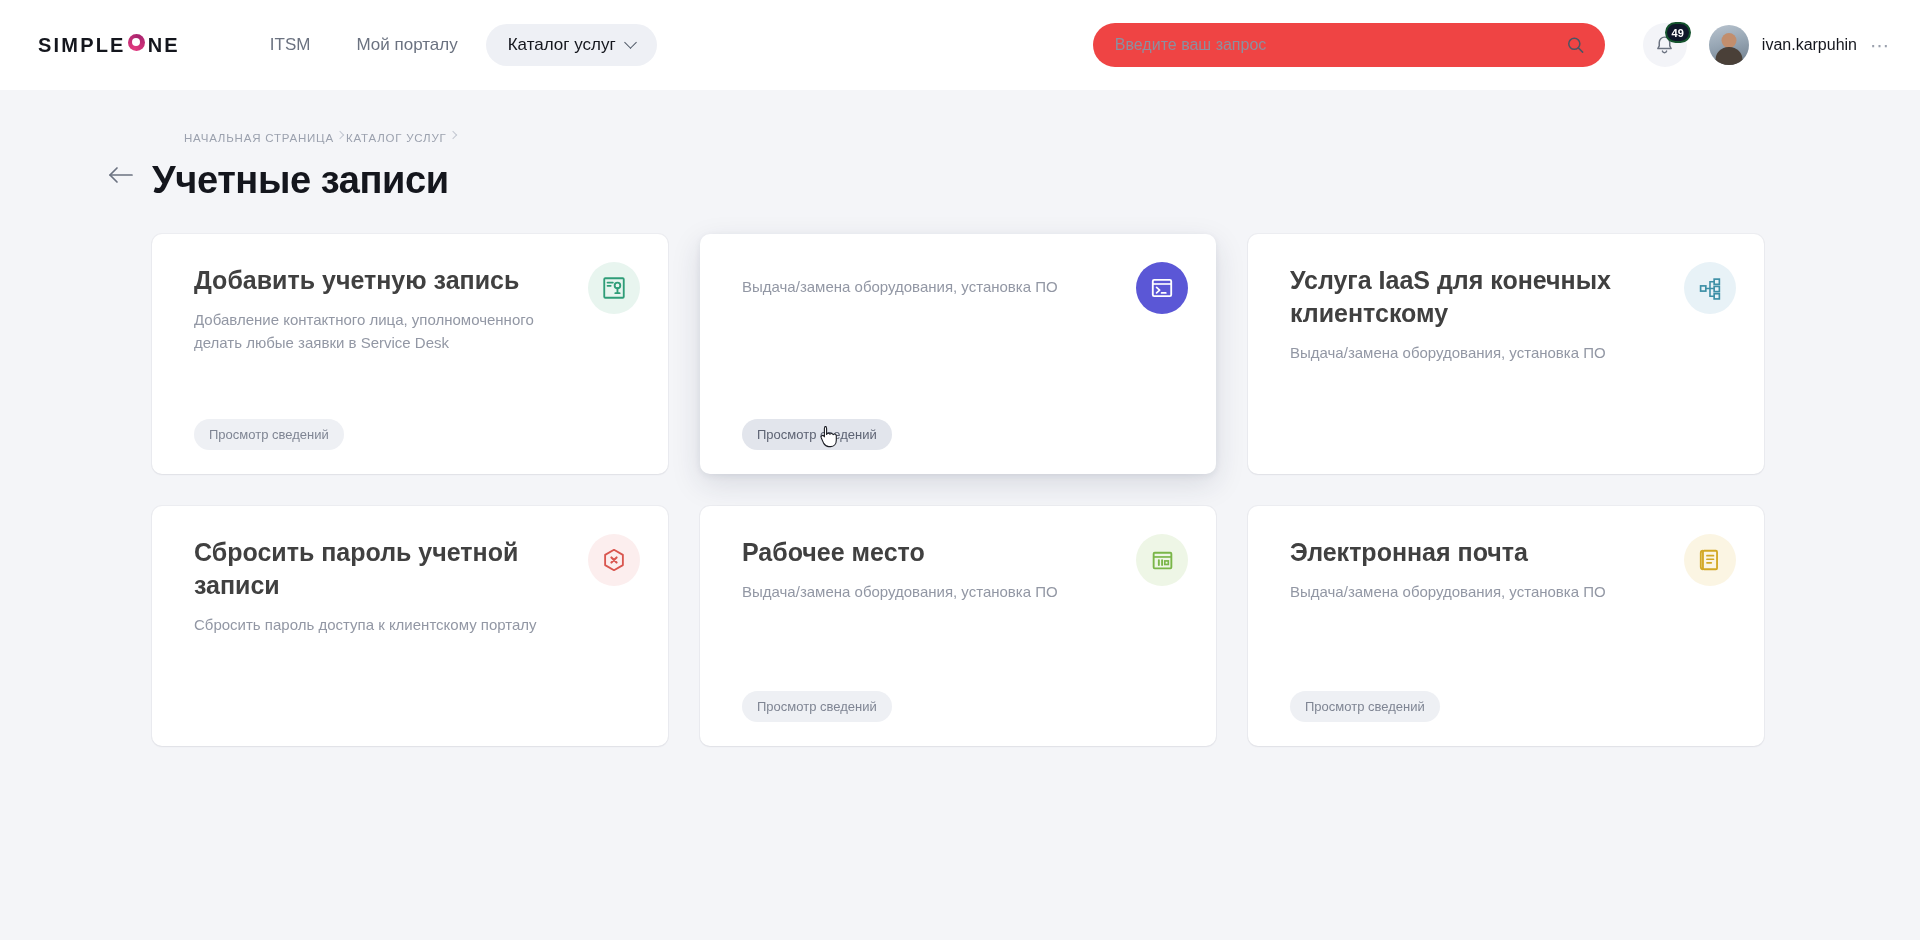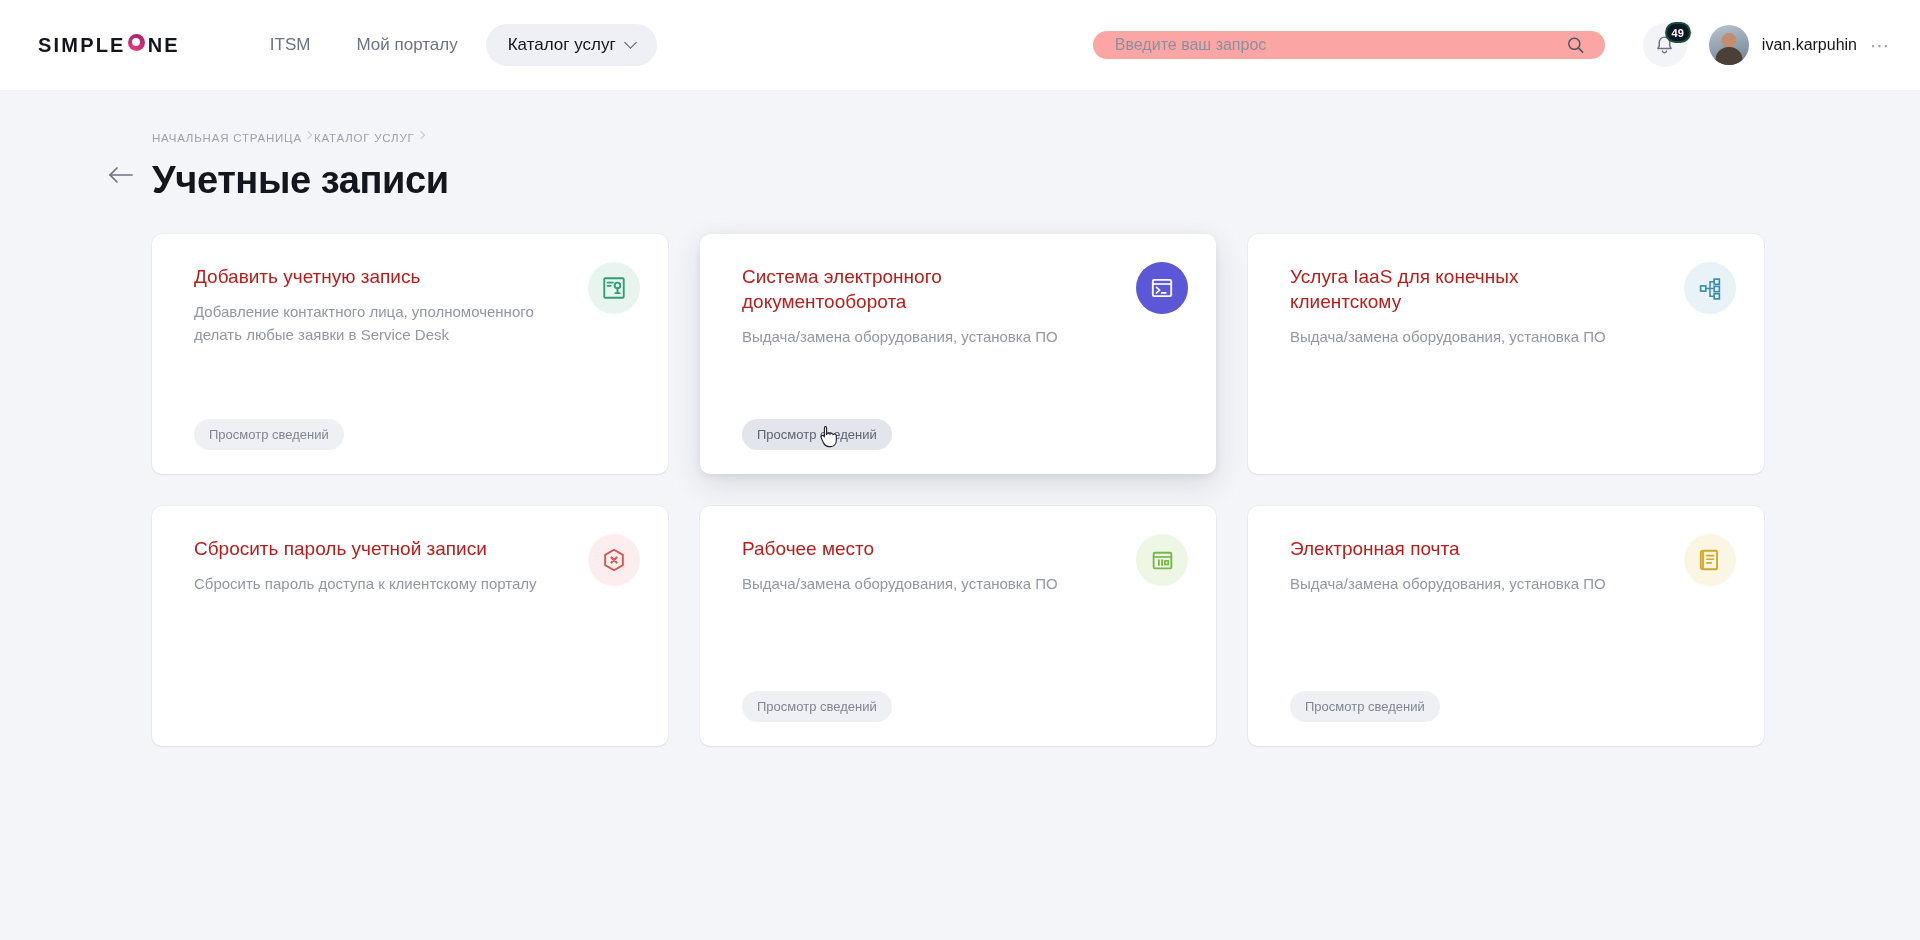--- a/index.html
+++ b/index.html
@@ -81,25 +81,25 @@
     transform: translateY(-3px) rotate(45deg);
   }
 
   .search-wrap {
     margin-left: auto;
     position: relative;
     width: 512px;
   }
   .search-input {
     width: 100%;
-    height: 28px;
+    height: 44px;
     border: none;
     outline: none;
     border-radius: 22px;
-    background: #fca5a5;
+    background: #ef4444;
     padding: 0 52px 0 22px;
     font-size: 16px;
     font-family: "Liberation Sans", sans-serif;
     color: #1a1c23;
   }
   .search-input::placeholder { color: #8b90a0; }
   .search-icon {
     position: absolute;
     right: 20px; top: 50%;
     transform: translateY(-50%);
@@ -176,20 +176,21 @@
 
   .breadcrumb {
     display: flex;
     align-items: flex-start;
     gap: 3px;
     font-size: 11.5px;
     letter-spacing: 0.8px;
     color: #9ba1ae;
     text-transform: uppercase;
     margin-bottom: 15px;
+    margin-left: 32px;
   }
   .crumb { cursor: pointer; white-space: nowrap; }
   .crumb-sep {
     width: 6px; height: 6px;
     border-right: 1.3px solid #c3c8d2;
     border-top: 1.3px solid #c3c8d2;
     transform: rotate(45deg);
   }
 
   .title-row {
@@ -235,24 +236,24 @@
     box-shadow: 0 10px 30px rgba(30,40,70,.13), 0 2px 6px rgba(30,40,70,.07);
   }
 
   .card-head {
     display: flex;
     align-items: flex-start;
     justify-content: space-between;
     gap: 20px;
   }
   .card-title {
-    font-size: 19px;
-    font-weight: 400;
+    font-size: 25px;
+    font-weight: 700;
     line-height: 1.32;
-    color: #b91c1c;
+    color: #404040;
     max-width: 330px;
   }
   .card-desc {
     font-size: 15px;
     line-height: 1.52;
     color: #9297a4;
     margin-top: 12px;
     max-width: 350px;
   }
 
@@ -371,21 +372,20 @@
             <path d="M13.2 16.8h4" stroke="#2f9d78" stroke-width="1.7" stroke-linecap="round"></path>
           </svg>
         </div>
       </div>
       <div class="pill">Просмотр сведений</div>
     </div>
 
     <div class="card hovered">
       <div class="card-head">
         <div>
-          <div class="card-title">Система электронного документооборота</div>
           <div class="card-desc">Выдача/замена оборудования, установка ПО</div>
         </div>
         <div class="icon-circle" style="background:#5b57d6">
           <svg width="26" height="26" viewBox="0 0 24 24" fill="none">
             <rect x="3.5" y="4.5" width="17" height="15" rx="1.2" stroke="#ffffff" stroke-width="1.7"></rect>
             <line x1="3.5" y1="8.3" x2="20.5" y2="8.3" stroke="#ffffff" stroke-width="1.5"></line>
             <polyline points="7,11.5 9.8,14 7,16.5" stroke="#ffffff" stroke-width="1.6" fill="none" stroke-linecap="round" stroke-linejoin="round"></polyline>
             <line x1="11.6" y1="16.6" x2="15.5" y2="16.6" stroke="#ffffff" stroke-width="1.6" stroke-linecap="round"></line>
           </svg>
         </div>

